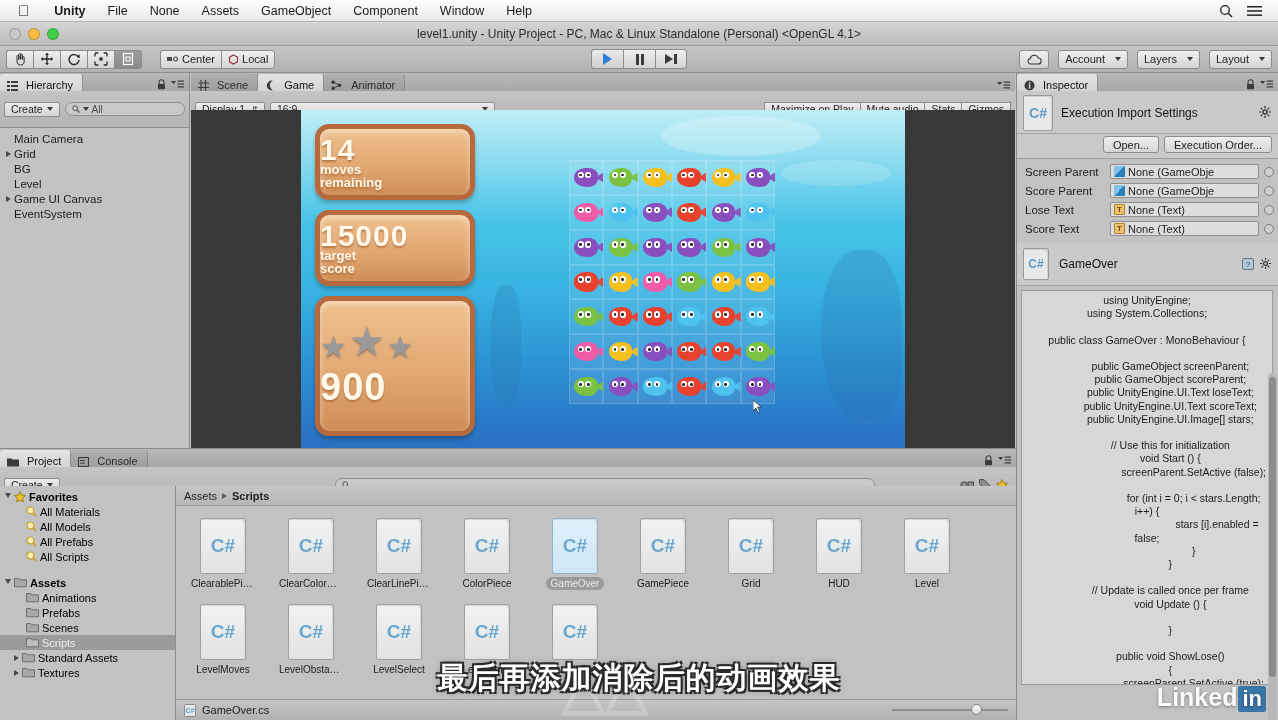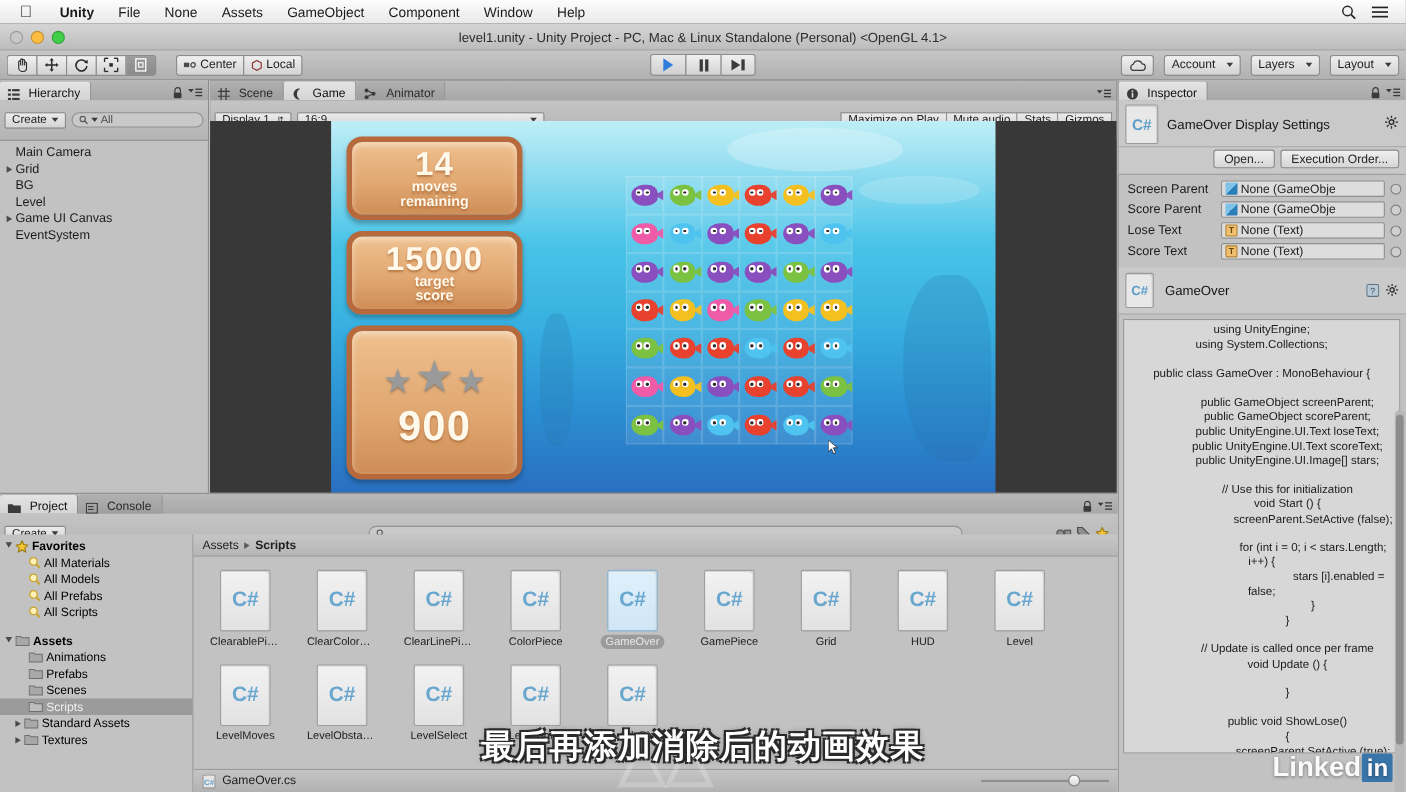--- a/index.html
+++ b/index.html
@@ -117,21 +117,21 @@
   .gameview { position:absolute; left:191px; top:73px; width:824px; height:375px; background:#3a3a3a; }
   .gv-canvas { position:absolute; left:0; top:37px; right:0; bottom:0; background:#383838; overflow:hidden; }
   .gv-inner { position:absolute; left:110px; top:0; width:604px; height:338px; overflow:hidden;
     background: linear-gradient(#bfeef7 0%, #8fdcf0 14%, #49c4e8 33%, #37b0e0 55%, #2b8ed2 78%, #2a6fc0 100%); }
   .sky-cloud { position:absolute; border-radius:50%; background:rgba(255,255,255,.55); }
   .hud-panel { position:absolute; border-radius:12px; }
   .wood {
     background: linear-gradient(#efc08e,#e0a670 60%, #cf8d56);
     border:5px solid #b5693c; border-radius:14px;
     box-shadow: inset 0 3px 6px rgba(255,255,255,.45), 0 3px 4px rgba(0,0,0,.25);
-    display:flex; flex-direction:column; align-items:center; justify-content:center;
+    display:flex; flex-direction:column; justify-content:center;
     color:#fff9ec; text-shadow: 0 2px 2px rgba(150,80,30,.55);
   }
   .wood .big { font-size:30px; font-weight:bold; line-height:28px; letter-spacing:1px; }
   .wood .sm { font-size:13px; font-weight:bold; line-height:12px; }
   .wood .sm2 { font-size:13px; font-weight:bold; line-height:13px; }
   .stars { display:flex; align-items:center; gap:2px; margin-bottom:6px; }
   .star { color:#9a9a9a; text-shadow:0 2px 2px rgba(80,80,80,.5); }
 
   .grid-board { position:absolute; background:rgba(255,255,255,.10); display:grid; gap:0; }
   .cell { position:relative; border:1px solid rgba(255,255,255,.16); display:flex; align-items:center; justify-content:center; }
@@ -782,21 +782,21 @@
             <path d="M0 1l2.6 3L5.2 1z" fill="#3a3a3a"></path>
             <rect x="6.6" y="0.5" width="6.4" height="1.2" fill="#3a3a3a"></rect>
             <rect x="6.6" y="3.4" width="6.4" height="1.2" fill="#3a3a3a"></rect>
             <rect x="6.6" y="6.3" width="6.4" height="1.2" fill="#3a3a3a"></rect>
           </svg>
       </div>
     </div>
 
     <div class="insp-head">
       <div class="cs-icon">C#</div>
-      <div class="insp-title">GameOver Display Settings</div>
+      <div class="insp-title">Execution Import Settings</div>
       <span style="margin-left:auto;">
         <svg width="13" height="13" viewBox="0 0 13 13">
             <circle cx="6" cy="6" r="2.1" fill="none" stroke="#2d2d2d" stroke-width="1.3"></circle>
             <path d="M6 0v2.2M6 9.8V12M0 6h2.2M9.8 6H12M1.8 1.8l1.6 1.6M8.6 8.6l1.6 1.6M10.2 1.8L8.6 3.4M3.4 8.6l-1.6 1.6" stroke="#2d2d2d" stroke-width="1.2"></path>
           </svg>
       </span>
     </div>
     <div class="insp-btns">
       <div class="ibtn">Open...</div>
       <div class="ibtn">Execution Order...</div>

